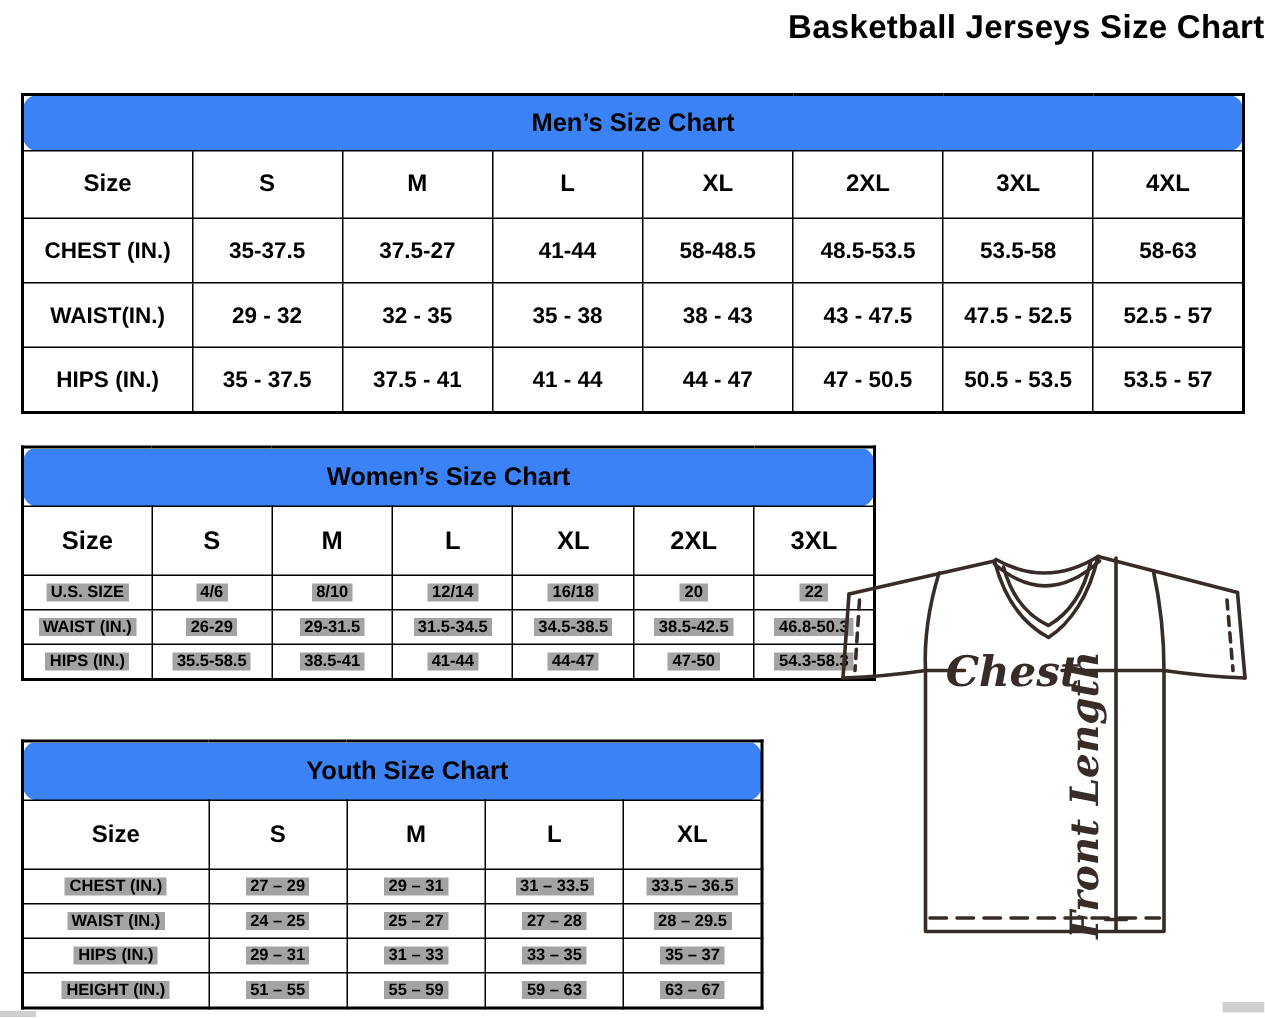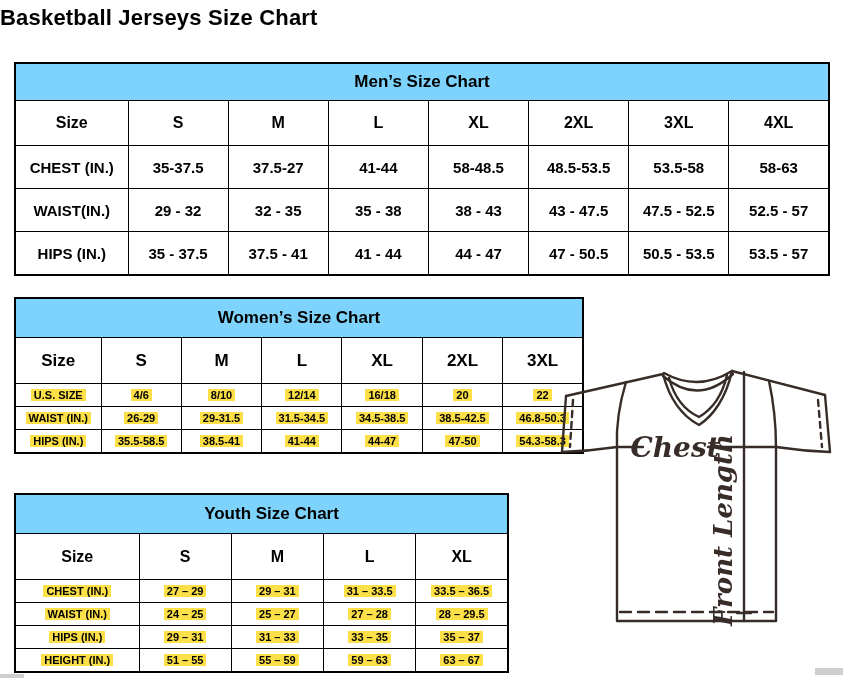--- a/index.html
+++ b/index.html
@@ -3,33 +3,33 @@
 <meta charset="utf-8">
 <style>
   html,body{margin:0;padding:0;}
   body{
     width:843px;height:679px;background:#ffffff;
     font-family:"Liberation Sans",sans-serif;position:relative;overflow:hidden;
   }
   .stage{position:absolute;left:0;top:0;width:843px;height:679px;}
 
   .page-title{
-    position:absolute;left:0;top:5px;width:843px;text-align:left;
+    position:absolute;left:0;top:5px;width:843px;text-align:right;
     font-size:22px;font-weight:bold;color:#000;letter-spacing:0.2px;
   }
 
   table.size-table{
     position:absolute;border-collapse:collapse;table-layout:fixed;background:#fff;
     border:2px solid #000;
   }
   .size-table th,.size-table td{
     border:1px solid #000;text-align:center;vertical-align:middle;
     font-weight:bold;color:#000;padding:0;overflow:hidden;white-space:nowrap;
   }
-  .size-table .title-row th{background:#7dd3fc;}
+  .size-table .title-row th{background:#3b82f6;border-radius:11px;}
 
   
   .t-mens{left:14px;top:62px;width:816px;}
   .t-mens .col-label{width:113px;}
   .t-mens .title-row th{height:36px;font-size:17px;}
   .t-mens .head-row th{height:44px;font-size:16px;}
   .t-mens tbody th,.t-mens tbody td{height:42px;font-size:15px;}
 
   
   .t-womens{left:14px;top:297px;width:570px;}
@@ -39,21 +39,21 @@
   .t-womens tbody th,.t-womens tbody td{height:22px;font-size:11px;}
 
   
   .t-youth{left:14px;top:493px;width:495px;}
   .t-youth .col-label{width:124px;}
   .t-youth .title-row th{height:38px;font-size:17px;padding-left:20px;}
   .t-youth .head-row th{height:45px;font-size:16px;}
   .t-youth tbody th,.t-youth tbody td{height:22px;font-size:11px;}
 
   
-  .t-womens tbody .cv,.t-youth tbody .cv{background:#fde047;padding:0 3px;}
+  .t-womens tbody .cv,.t-youth tbody .cv{background:#a3a3a3;padding:0 3px;}
 
   .jersey-wrap{position:absolute;left:560px;top:360px;width:283px;height:290px;}
   .jersey-wrap svg{display:block;}
   .jersey-text{
     font-family:"DejaVu Serif",serif;font-style:italic;font-weight:bold;fill:#372c28;
   }
 
   .corner-bar{position:absolute;background:#cfcfcf;}
   .corner-bar.left{left:0;top:674px;width:24px;height:4px;}
   .corner-bar.right{left:815px;top:668px;width:28px;height:7px;}

